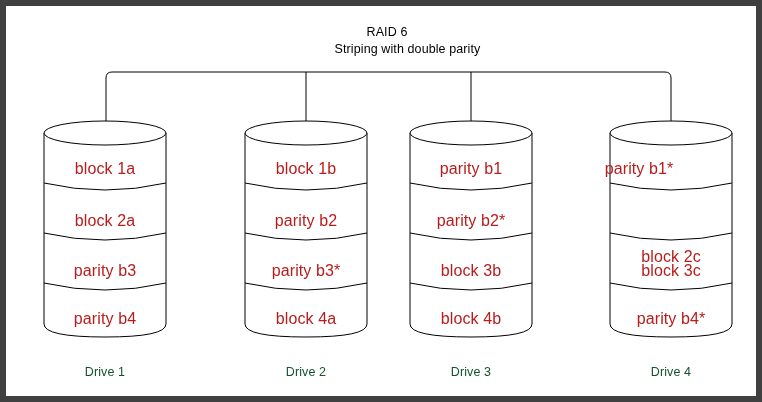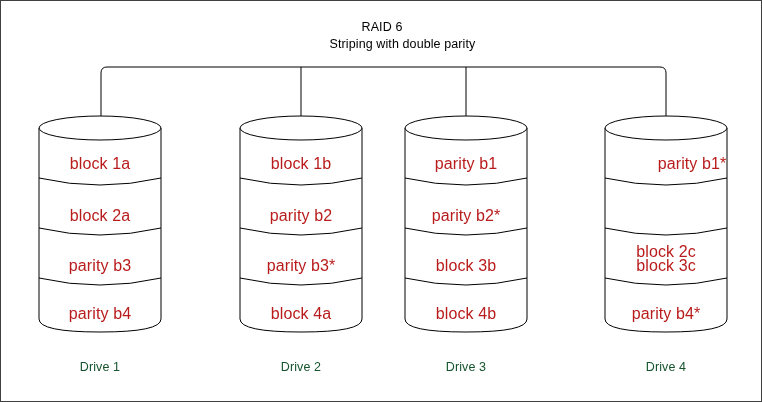--- a/index.html
+++ b/index.html
@@ -10,21 +10,21 @@
   }
   body {
     font-family: "Liberation Sans", sans-serif;
   }
   #canvas {
     position: relative;
     width: 762px;
     height: 402px;
     background: #ffffff;
     box-sizing: border-box;
-    border: 1px solid #404040;
+    border: 6px solid #404040;
     overflow: hidden;
   }
   #diagram-svg {
     position: absolute;
     left: 0;
     top: 0;
     width: 762px;
     height: 402px;
     display: block;
   }
@@ -139,21 +139,21 @@
   <div class="seg-label" style="left:300px; top:163px;">block 1b</div>
   <div class="seg-label" style="left:300px; top:215px;">parity b2</div>
   <div class="seg-label" style="left:300px; top:265px;">parity b3*</div>
   <div class="seg-label" style="left:300px; top:313px;">block 4a</div>
 
   <div class="seg-label" style="left:465px; top:163px;">parity b1</div>
   <div class="seg-label" style="left:465px; top:215px;">parity b2*</div>
   <div class="seg-label" style="left:465px; top:265px;">block 3b</div>
   <div class="seg-label" style="left:465px; top:313px;">block 4b</div>
 
-  <div class="seg-label" style="left:687px; top:163px;padding-left:8px;">parity b1*</div>
+  <div class="seg-label" style="left:629px; top:163px;padding-left:8px;">parity b1*</div>
   <div class="seg-label" style="left:665px; top:215px;margin-top:36px;">block 2c</div>
   <div class="seg-label" style="left:665px; top:265px;">block 3c</div>
   <div class="seg-label" style="left:665px; top:313px;">parity b4*</div>
 
   <div class="drive-label" style="left:99px;  top:366px;">Drive 1</div>
   <div class="drive-label" style="left:300px; top:366px;">Drive 2</div>
   <div class="drive-label" style="left:465px; top:366px;">Drive 3</div>
   <div class="drive-label" style="left:665px; top:366px;">Drive 4</div>
 
 </div>

